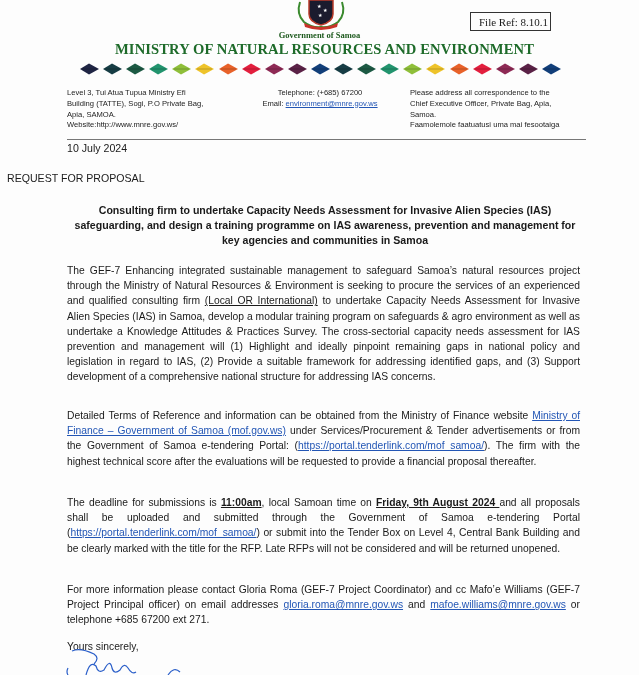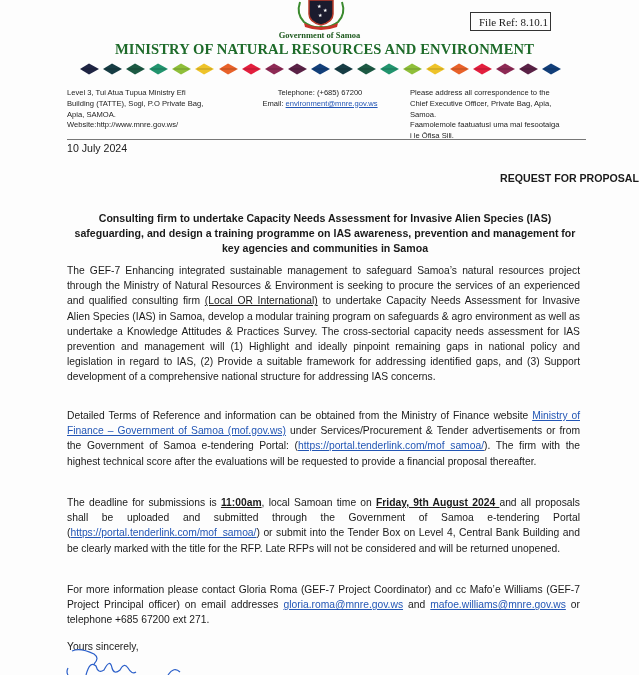--- a/index.html
+++ b/index.html
@@ -10,22 +10,22 @@
   .fileref { position: absolute; left: 470px; top: 12px; width: 81px; height: 19px; border: 1px solid #333; font-family: Liberation Serif, serif; font-size: 11px; line-height: 19px; padding-left: 8px; box-sizing: border-box; }
   .diamonds { position: absolute; left: 80px; top: 63px; height: 14px; display: flex; gap: 4.1px; }
   .diamond { width: 19px; height: 12px; }
   .addr { position: absolute; top: 88px; font-size: 7.6px; line-height: 10.8px; color: #222; }
   .addr-left { left: 67px; width: 170px; }
   .addr-mid { left: 230px; width: 180px; text-align: center; }
   .addr-right { left: 410px; width: 171px; text-align: left; }
   .link { color: #2356b5; text-decoration: underline; }
   .hr { position: absolute; left: 67px; top: 139px; width: 519px; height: 1px; background: #777; }
   .date { position: absolute; left: 67px; top: 142px; font-size: 10.6px; }
-  .rfp { position: absolute; left: 0; width: 639px; top: 172px; text-align: right; font-weight: bold; font-size: 10.6px; padding-left: 7px; box-sizing: border-box; }
-  .subject { position: absolute; left: 70px; width: 510px; top: 203px; text-align: center; font-weight: bold; font-size: 10.6px; line-height: 15.2px; margin-top: 8px; }
+  .rfp { position: absolute; left: 0; width: 639px; top: 172px; text-align: left; font-weight: normal; font-size: 10.6px; padding-left: 7px; box-sizing: border-box; }
+  .subject { position: absolute; left: 70px; width: 510px; top: 203px; text-align: center; font-weight: bold; font-size: 10.6px; line-height: 15.2px; }
   .para { position: absolute; left: 67px; width: 513px; font-size: 10.3px; line-height: 15.2px; text-align: justify; }
   .p1 { top: 263px; }
   .p2 { top: 408px; }
   .p3 { top: 495px; }
   .p4 { top: 582px; }
   .closing { position: absolute; left: 67px; top: 641px; font-size: 10.3px; }
   .u { text-decoration: underline; }
   .b { font-weight: bold; }
   .sig { position: absolute; left: 64px; top: 648px; width: 130px; height: 27px; }
 </style>
@@ -140,21 +140,20 @@
 </div>
 <div class="addr addr-mid">
   <div>Telephone: (+685) 67200</div>
   <div><span>Email: </span><span class="link">environment@mnre.gov.ws</span></div>
 </div>
 <div class="addr addr-right">
   <div>Please address all correspondence to the</div>
   <div>Chief Executive Officer, Private Bag, Apia,</div>
   <div>Samoa.</div>
   <div>Faamolemole faatuatusi uma mai fesootaiga</div>
-  <div>i le Ōfisa Sili.</div>
 </div>
 
 <div class="hr"></div>
 
 <div class="date">10 July 2024</div>
 <div class="rfp">REQUEST FOR PROPOSAL</div>
 <div class="subject">Consulting firm to undertake Capacity Needs Assessment for Invasive Alien Species (IAS) safeguarding, and design a training programme on IAS awareness, prevention and management for key agencies and communities in Samoa</div>
 
 <div class="para p1"><span>The GEF-7 Enhancing integrated sustainable management to safeguard Samoa’s natural resources project through the Ministry of Natural Resources &amp; Environment is seeking to procure the services of an experienced and qualified consulting firm </span><span class="u">(Local OR International)</span><span> to undertake Capacity Needs Assessment for Invasive Alien Species (IAS) in Samoa, develop a modular training program on safeguards &amp; agro environment as well as undertake a Knowledge Attitudes &amp; Practices Survey. The cross-sectorial capacity needs assessment for IAS prevention and management will (1) Highlight and ideally pinpoint remaining gaps in national policy and legislation in regard to IAS, (2) Provide a suitable framework for addressing identified gaps, and (3) Support development of a comprehensive national structure for addressing IAS concerns.</span></div>
 

